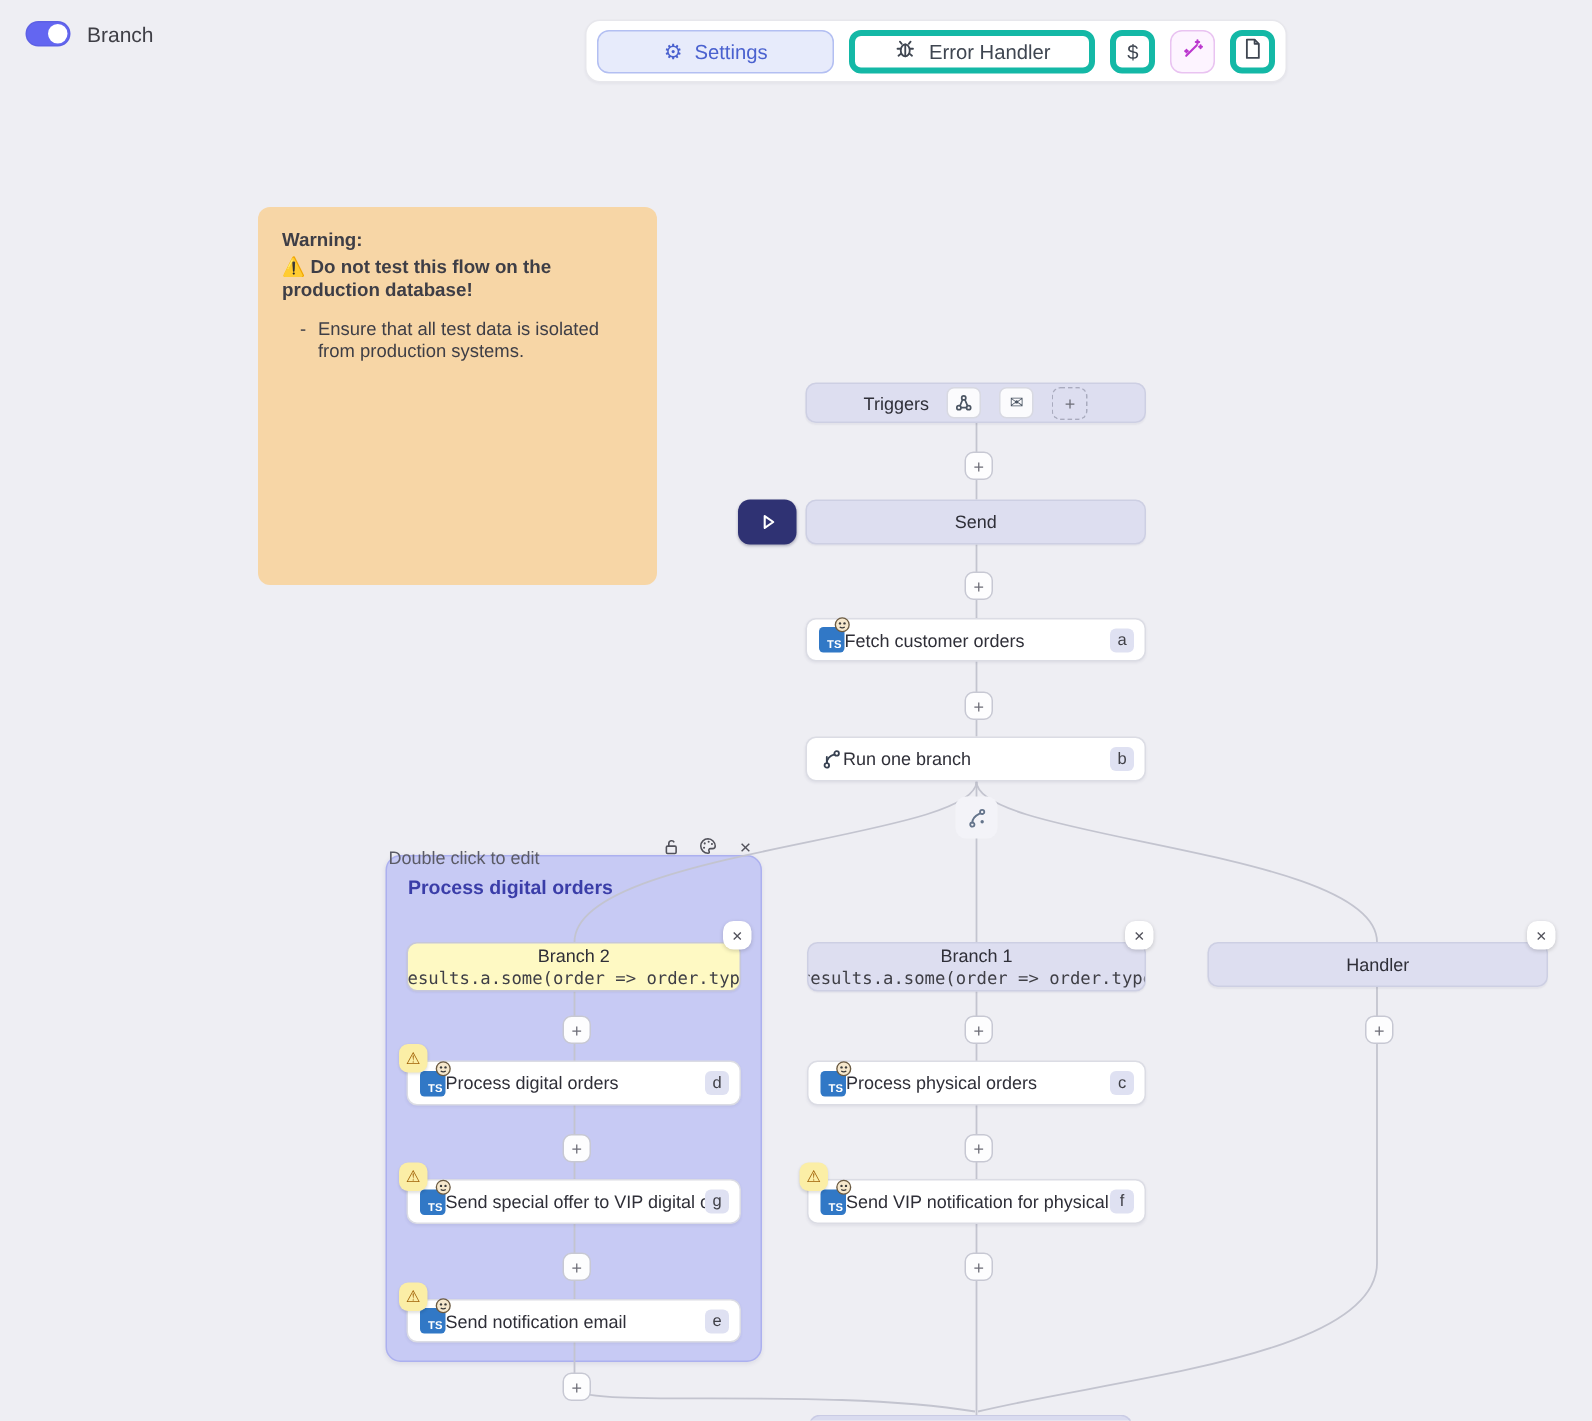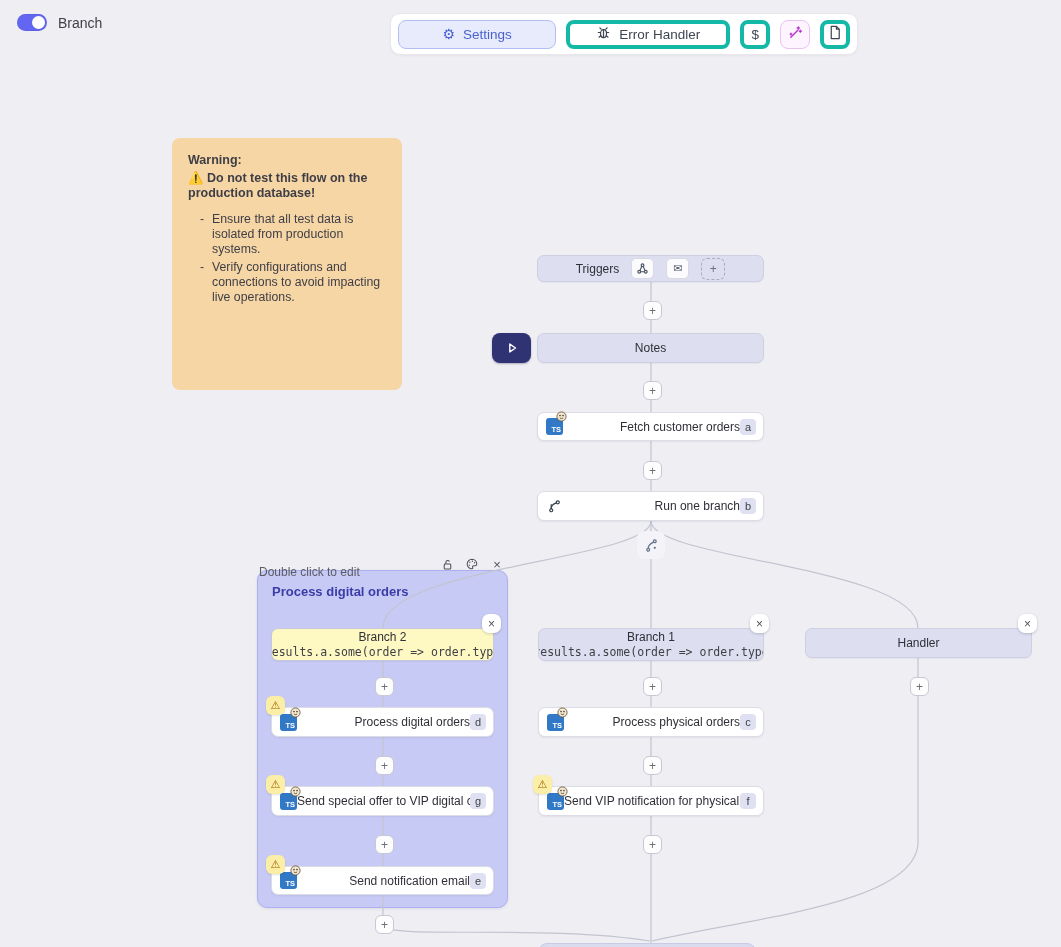--- a/index.html
+++ b/index.html
@@ -23,39 +23,39 @@
     box-shadow:0 1px 2px rgba(40,40,80,.05);z-index:6;}
   .tb-btn{height:29px;display:flex;align-items:center;justify-content:center;gap:8px;border-radius:8px;
     font-size:13.5px;box-sizing:border-box;cursor:pointer;background:#fff;border:4px solid #14b8a6;color:#3F4651;}
   .tb-settings{width:159px;background:#E7EBFB;border:1px solid #B3BFF2;color:#4A61CF;font-weight:500;}
   .tb-error{width:165px;}
   .tb-sq{width:30px;}
   .tb-wand{background:#FDF4FF;border:1px solid #E9C3F1;}
   .tb-gear{font-size:14px;line-height:1;}
 
   
-  .note{left:172px;top:138px;width:230px;height:252px;background:#F7D6A6;border-radius:8px;
+  .note{left:172px;top:138px;width:266px;height:252px;background:#F7D6A6;border-radius:8px;
     box-sizing:border-box;padding:15px 16px;color:#3E3E46;z-index:5;}
   .note .t{font-size:12.5px;font-weight:bold;line-height:1.25;}
   .note .alert{font-size:12.5px;font-weight:bold;line-height:1.25;margin-top:2px;}
   .note ul{list-style:none;margin:10px 0 0 12px;padding:0;font-size:12.3px;line-height:1.22;}
   .note li{position:relative;padding-left:12px;margin-bottom:3px;}
   .note li::before{content:"-";position:absolute;left:0;}
 
   
   svg.edges{left:0;top:0;z-index:2;pointer-events:none;}
 
   
   .vnode{background:#DDDEF0;border:1px solid #CDCFE3;border-radius:7px;display:flex;align-items:center;
     justify-content:center;font-size:12px;color:#2F2F38;box-sizing:border-box;z-index:3;cursor:pointer;
     box-shadow:0 1px 1px rgba(40,40,80,.05);}
   .wnode{background:#FFFFFF;border:1px solid #DBDCE4;border-radius:7px;display:flex;align-items:center;
     font-size:12px;color:#2F2F38;box-sizing:border-box;z-index:3;cursor:pointer;position:absolute;
     box-shadow:0 1px 2px rgba(40,40,80,.07);}
-  .wnode .lbl{flex:1;text-align:right;white-space:nowrap;overflow:hidden;}
+  .wnode .lbl{flex:1;text-align:left;white-space:nowrap;overflow:hidden;}
   .idbadge{width:16px;height:16px;border-radius:4px;background:#DFE1F2;color:#3F3F46;font-size:11px;
     display:grid;place-items:center;margin-right:7px;flex:0 0 auto;}
   .plus{width:17px;height:17px;border-radius:6px;background:#FDFDFE;border:1px solid #C7C8D3;color:#6E6E78;
     display:grid;place-items:center;font-size:12px;line-height:1;z-index:3;cursor:pointer;position:absolute;}
   .closebtn{width:19px;height:19px;border-radius:7px;background:#FFFFFF;color:#52525B;display:grid;place-items:center;
     font-size:12px;z-index:4;cursor:pointer;position:absolute;box-shadow:0 1px 3px rgba(0,0,0,.18);}
   .warnbadge{width:19px;height:19px;border-radius:6px;background:#FBEEA6;color:#A16207;display:grid;place-items:center;
     font-size:11px;z-index:4;position:absolute;box-shadow:0 1px 2px rgba(0,0,0,.12);}
 
   .tswrap{position:relative;margin:0 0 0 8px;flex:0 0 auto;width:17px;height:17px;}
@@ -152,21 +152,20 @@
     <path d="M918 658 L918 842"></path>
     <path d="M918 842 C918 904 748 918 652 941"></path>
   </g>
 </svg>
 
 <div class="abs note">
   <div class="t">Warning:</div>
   <div class="alert">⚠️ Do not test this flow on the production database!</div>
   <ul>
     <li>Ensure that all test data is isolated from production systems.</li>
-    <li>Verify configurations and connections to avoid impacting live operations.</li>
   </ul>
 </div>
 
 <div class="abs vnode trg" style="left:537px;top:255px;width:227px;height:27px;">
   <span>Triggers</span>
   <span class="trg-ic">
     <svg width="13" height="13" viewBox="0 0 16 16" fill="none" stroke="#4B5563" stroke-width="1.4" stroke-linecap="round">
       <circle cx="8" cy="4" r="1.7"></circle>
         <circle cx="4" cy="12" r="1.7"></circle>
         <circle cx="12" cy="12" r="1.7"></circle>
@@ -184,21 +183,21 @@
 <div class="plus" style="left:643px;top:301px;">
     <span>+</span>
   </div>
 
 <div class="abs playbtn">
   <svg width="14" height="14" viewBox="0 0 16 16" fill="none" stroke="#FFFFFF" stroke-width="1.6" stroke-linejoin="round">
     <path d="M5.5 3.5 L12 8 L5.5 12.5 Z"></path>
   </svg>
 </div>
 <div class="abs vnode" style="left:537px;top:333px;width:227px;height:30px;">
-  <span>Notes</span>
+  <span>Send</span>
 </div>
 
 <div class="plus" style="left:643px;top:381px;">
     <span>+</span>
   </div>
 
 <div class="wnode" style="left:537px;top:412px;width:227px;height:29px;">
   <span class="tswrap">
     <span class="tsbox">TS</span>
     <span class="emojibadge">

